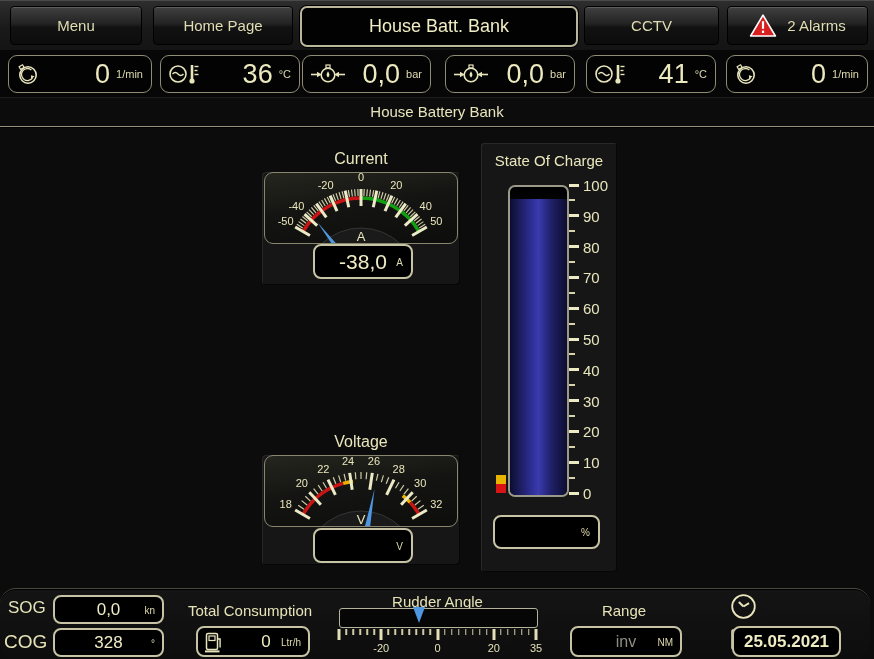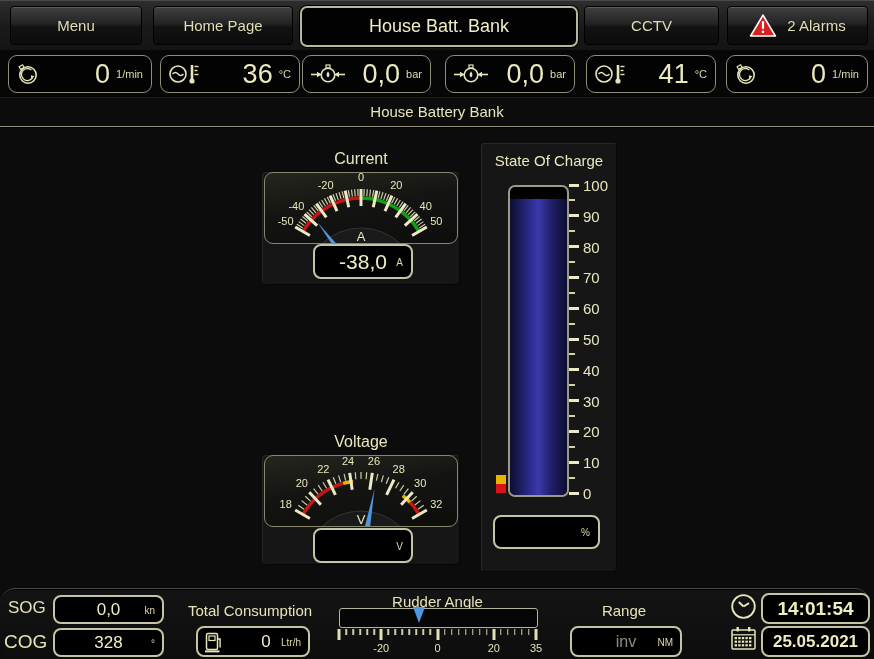--- a/index.html
+++ b/index.html
@@ -96,21 +96,21 @@
   .rud-tick{position:absolute;top:0;background:#e3e0b8;transform:translateX(-50%);}
   .rud-tick.maj{width:3px;height:11px;}
   .rud-tick.min{width:1.5px;height:6px;background:#cfcca6;}
   .rud-label{position:absolute;top:13px;transform:translateX(-50%);font-size:11px;color:#e3e0b8;}
   #range-label{left:570px;top:13px;width:108px;text-align:center;font-size:15px}
   #range-box{left:570px;top:37px;width:108px;height:27px}
   #range-box .sb-val{color:#8f8d83;font-size:16px;}
   .sb-icon-abs{position:absolute;display:flex;}
   #clock-icon{left:730px;top:4px} #cal-icon{left:730px;top:37px}
   #time-box{left:761px;top:4px;width:105px;height:27px}
-  #date-box{left:761px;top:37px;width:105px;height:27px}
+  #date-box{left:732px;top:37px;width:105px;height:27px}
   #time-box .sb-val{font-size:19px;font-weight:600;}
   #date-box .sb-val{font-size:17px;font-weight:600;}
 </style>
 </head>
 <body>
 
 <div class="screen">
 
   <header class="topbar">
     <div class="nav-btn" id="btn-menu">
@@ -476,23 +476,20 @@
       <span class="sb-unit">NM</span>
     </div>
 
     <span class="sb-icon-abs" id="clock-icon">
       <svg width="27" height="27" viewBox="0 0 27 27">
         <circle cx="13.5" cy="13.5" r="11.3" fill="none" stroke="#e8e5bc" stroke-width="1.8"></circle>
         <line x1="13.5" y1="13.5" x2="8.8" y2="9" stroke="#e8e5bc" stroke-width="2"></line>
         <line x1="13.5" y1="13.5" x2="19" y2="10.2" stroke="#e8e5bc" stroke-width="2"></line>
       </svg>
     </span>
-    <div class="sb-box" id="time-box">
-      <span class="sb-val">14:01:54</span>
-    </div>
     <span class="sb-icon-abs" id="cal-icon">
       <svg width="27" height="25" viewBox="0 0 27 25">
         <rect x="2" y="4" width="23" height="19" rx="1" fill="none" stroke="#e8e5bc" stroke-width="1.5"></rect>
         <line x1="2" y1="8.8" x2="25" y2="8.8" stroke="#e8e5bc" stroke-width="1.2"></line>
         <rect x="6.5" y="1" width="2.4" height="4.4" fill="#e8e5bc"></rect>
         <rect x="18" y="1" width="2.4" height="4.4" fill="#e8e5bc"></rect>
         <g fill="#e8e5bc">
           <rect x="4.6" y="11" width="2.4" height="2.2"></rect>
             <rect x="8.2" y="11" width="2.4" height="2.2"></rect>
             <rect x="11.8" y="11" width="2.4" height="2.2"></rect>

